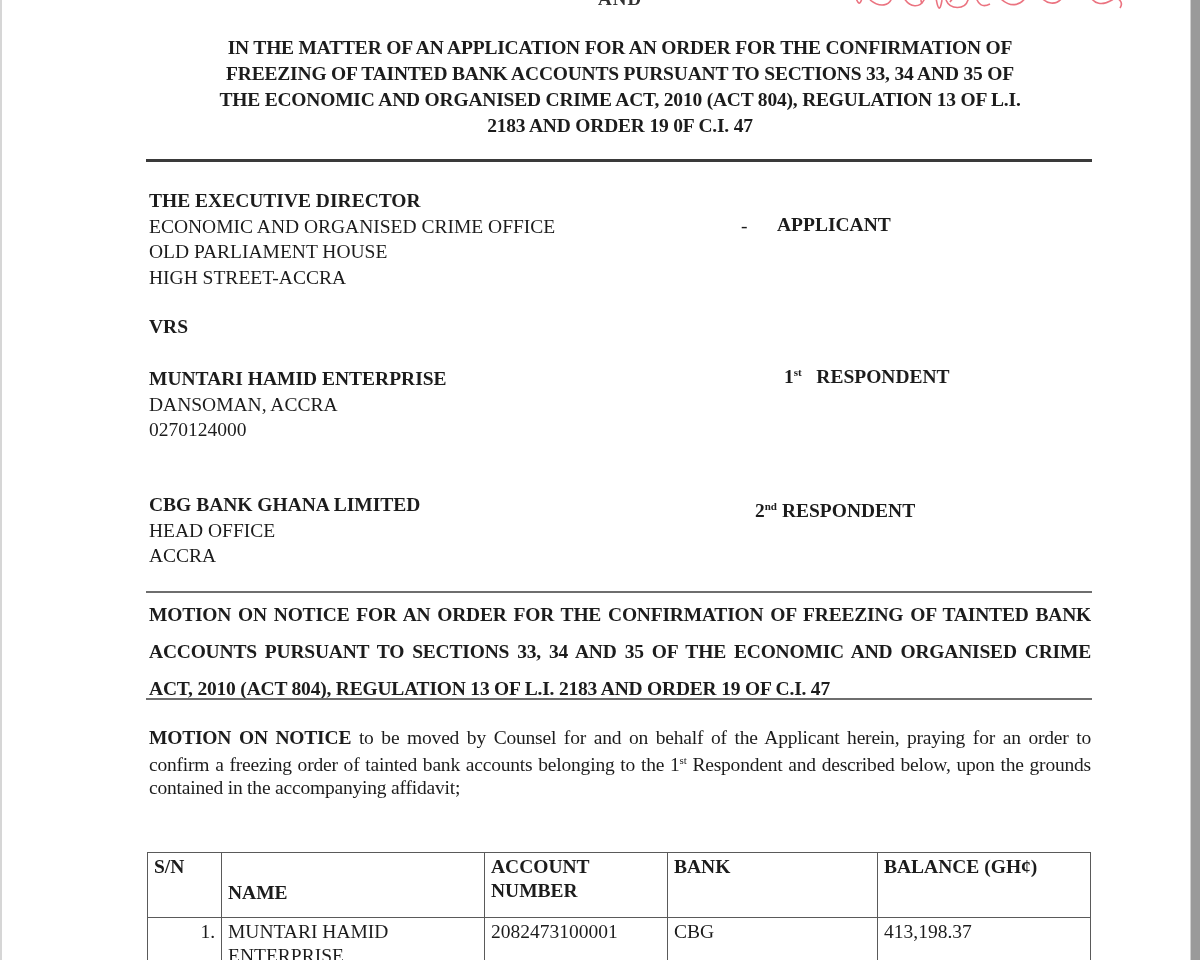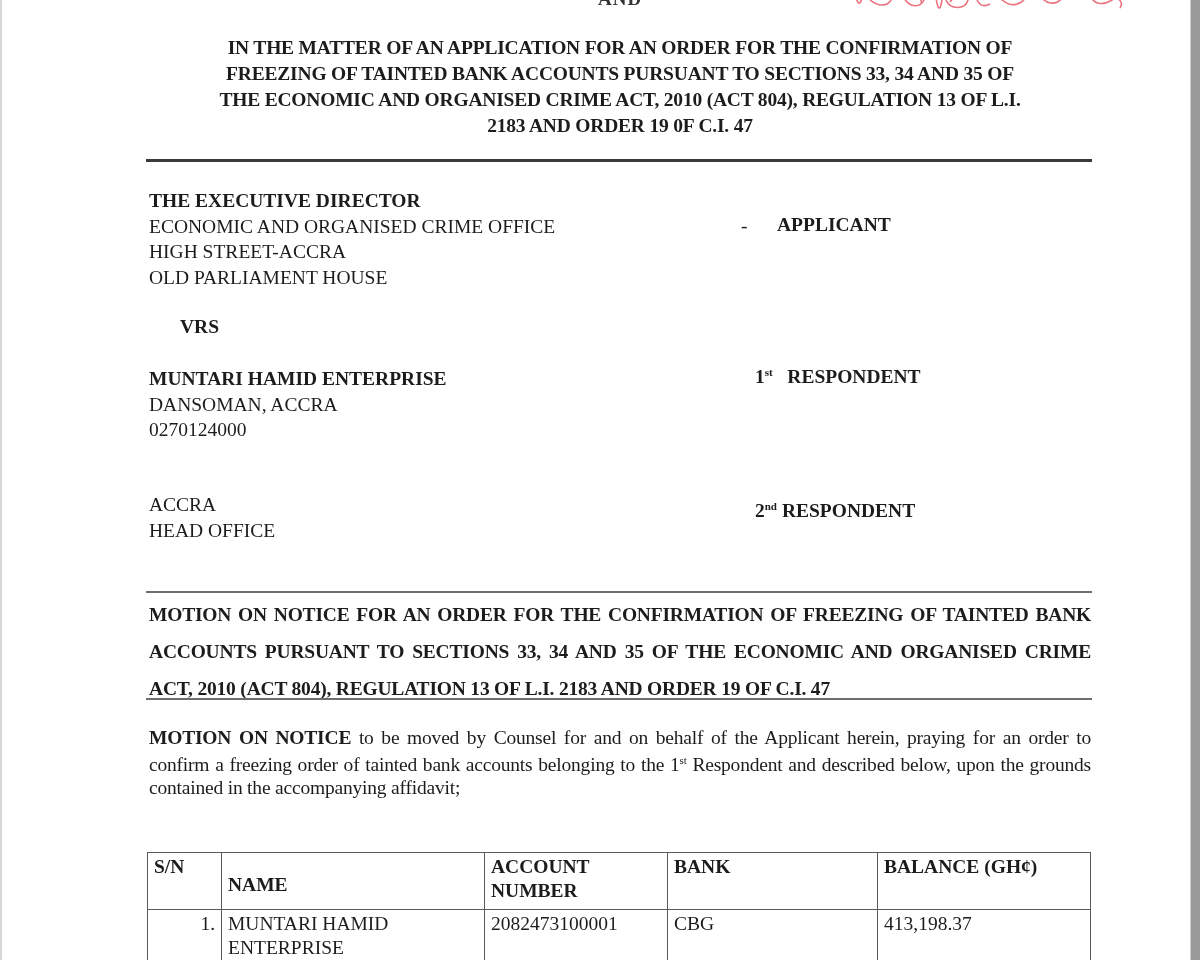--- a/index.html
+++ b/index.html
@@ -26,21 +26,21 @@
     }
     .hr-thick { position: absolute; left: 146px; width: 946px; height: 3px; background: #3a3a3a; }
     .hr-thin  { position: absolute; left: 146px; width: 946px; height: 2px; background: #6e6e6e; }
 
     .party { position: absolute; left: 149px; font-size: 19.5px; line-height: 25.5px; }
     .party .bold { font-weight: bold; }
     .role { position: absolute; font-weight: bold; font-size: 19.5px; }
     .role sup { font-size: 11px; vertical-align: 7px; }
     .dash { position: absolute; font-size: 19.5px; }
 
-    .vrs { position: absolute; left: 149px; top: 316px; font-weight: bold; font-size: 19.5px; margin-left: 31px; }
+    .vrs { position: absolute; left: 149px; top: 316px; font-weight: bold; font-size: 19.5px; }
 
     .motion-title {
       position: absolute; left: 149px; top: 596px; width: 942px;
       font-weight: bold; font-size: 19.5px; line-height: 37px;
       text-align: justify; text-align-last: left; letter-spacing: -0.2px;
     }
     .motion-body {
       position: absolute; left: 149px; top: 726px; width: 942px;
       font-size: 19.5px; line-height: 23px; text-align: justify; letter-spacing: -0.2px;
     }
@@ -49,21 +49,21 @@
 
     table.accounts {
       position: absolute; left: 147px; top: 852px; width: 944px;
       border-collapse: collapse; font-size: 19.5px;
     }
     table.accounts td, table.accounts th {
       border: 1.5px solid #5a5a5a; vertical-align: top; padding: 2px 6px 0 6px;
       line-height: 24px; text-align: left;
     }
     table.accounts th { font-weight: bold; height: 48px; }
-    table.accounts th.name-h { vertical-align: middle; padding-top: 8px; }
+    table.accounts th.name-h { vertical-align: middle; padding-top: 16px; }
     table.accounts td { height: 48px; }
     .c-sn { width: 61px; }
     .c-name { width: 250px; }
     .c-acct { width: 170px; }
     .c-bank { width: 197px; }
     .c-bal { width: 200px; }
     td.sn { text-align: right !important; padding-right: 6px; }
     td.name-cell { text-align: justify; text-align-last: left; }
   </style>
 </head>
@@ -82,40 +82,41 @@
     <div>FREEZING OF TAINTED BANK ACCOUNTS PURSUANT TO SECTIONS 33, 34 AND 35 OF</div>
     <div>THE ECONOMIC AND ORGANISED CRIME ACT, 2010 (ACT 804), REGULATION 13 OF L.I.</div>
     <div>2183 AND ORDER 19 0F C.I. 47</div>
   </div>
 
   <div class="hr-thick" style="top:159px;"></div>
 
   <div class="party" style="top:188px;">
     <div class="bold">THE EXECUTIVE DIRECTOR</div>
     <div>ECONOMIC AND ORGANISED CRIME OFFICE</div>
+    <div>OLD PARLIAMENT HOUSE</div>
     <div>HIGH STREET-ACCRA</div>
-    <div>OLD PARLIAMENT HOUSE</div>
   </div>
   <div class="dash" style="left:741px; top:215px;">-</div>
   <div class="role" style="left:777px; top:214px;">APPLICANT</div>
 
   <div class="vrs">VRS</div>
 
   <div class="party" style="top:366px;">
     <div class="bold">MUNTARI HAMID ENTERPRISE</div>
     <div>DANSOMAN, ACCRA</div>
     <div>0270124000</div>
   </div>
-  <div class="role" style="left:755px; top:366px;">
+  <div class="role" style="left:784px; top:366px;">
     <span>1</span><sup>st</sup>&nbsp;&nbsp;&nbsp;<span>RESPONDENT</span>
   </div>
 
   <div class="party" style="top:492px;">
+    <div class="bold">CBG BANK GHANA LIMITED</div>
+    <div>HEAD OFFICE</div>
     <div>ACCRA</div>
-    <div>HEAD OFFICE</div>
   </div>
   <div class="role" style="left:755px; top:500px;">
     <span>2</span><sup>nd</sup>&nbsp;<span>RESPONDENT</span>
   </div>
 
   <div class="hr-thin" style="top:591px;"></div>
   <div class="motion-title">MOTION ON NOTICE FOR AN ORDER FOR THE CONFIRMATION OF FREEZING OF TAINTED BANK ACCOUNTS PURSUANT TO SECTIONS 33, 34 AND 35 OF THE ECONOMIC AND ORGANISED CRIME ACT, 2010 (ACT 804), REGULATION 13 OF L.I. 2183 AND ORDER 19 OF C.I. 47</div>
   <div class="hr-thin" style="top:698px;"></div>
 
   <div class="motion-body">

